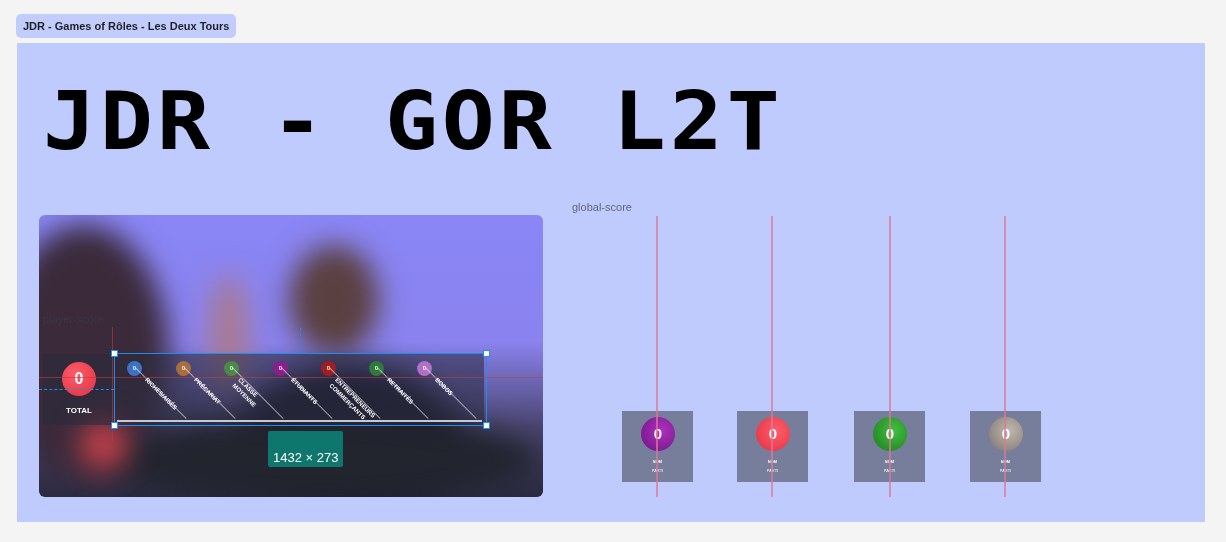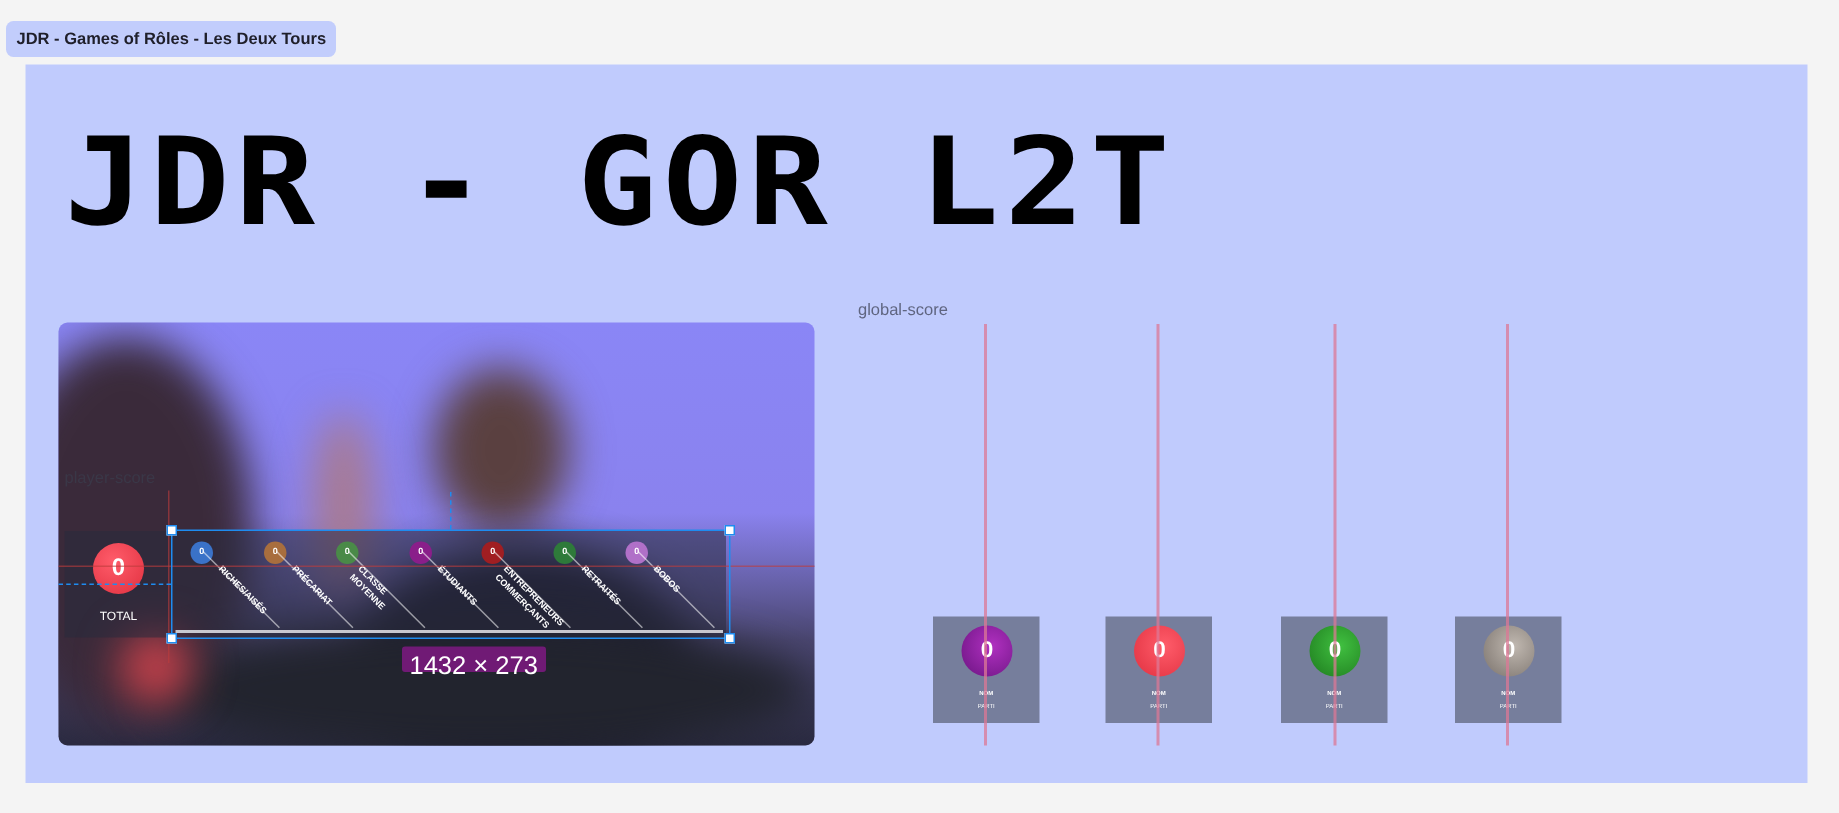--- a/index.html
+++ b/index.html
@@ -1,36 +1,36 @@
 <!DOCTYPE html>
 <html><head>
 <meta charset="utf-8">
 <style>
   * { box-sizing: border-box; margin: 0; padding: 0; }
   html, body { width: 1226px; height: 542px; overflow: hidden; background: #f4f4f4; font-family: "Liberation Sans", sans-serif; }
-  .frame-tag { position: absolute; left: 4px; top: 14px; height: 24px; padding: 0 7px; background: #c2cdfc; border-radius: 5px; font-size: 11px; line-height: 24px; color: #1f1f2a; font-weight: 600; }
+  .frame-tag { position: absolute; left: 16px; top: 14px; height: 24px; padding: 0 7px; background: #c2cdfc; border-radius: 5px; font-size: 11px; line-height: 24px; color: #1f1f2a; font-weight: 600; }
   .frame { position: absolute; left: 17px; top: 43px; width: 1188px; height: 479px; background: #c0cbfd; overflow: hidden; }
   .title { position: absolute; left: 26px; top: 38px; font-family: "DejaVu Sans Mono", monospace; font-weight: bold; font-size: 88px; letter-spacing: 4px; color: #000; line-height: 1; transform: scaleY(0.92); transform-origin: left top; }
   .photo { position: absolute; left: 22px; top: 172px; width: 504px; height: 282px; border-radius: 6px; overflow: hidden; background: linear-gradient(180deg, #8a86f6 0%, #8a82ee 45%, #4a4670 75%, #2a2a40 100%); filter: blur(0.5px); }
   .blob { position: absolute; border-radius: 50%; filter: blur(14px); }
   .lbl-small { position: absolute; font-size: 11px; color: #5f6580; }
   .player-label { left: 26px; top: 270px; color: #3a3a4a; opacity: .85; }
   .global-label { left: 555px; top: 158px; }
   .ps-total { position: absolute; left: 26px; top: 311px; width: 72px; height: 71px; background: rgba(40,42,60,0.55); }
   .ps-total .ball { position: absolute; left: 19px; top: 8px; width: 34px; height: 34px; border-radius: 50%; background: radial-gradient(circle at 40% 35%, #ff5c6a, #e0303f); color: #fff; font-weight: bold; font-size: 16px; text-align: center; line-height: 34px; }
-  .ps-total .tot { position: absolute; left: 0; width: 72px; top: 52px; text-align: center; font-size: 8px; font-weight: normal; color: #fff; }
+  .ps-total .tot { position: absolute; left: 0; width: 72px; top: 52px; text-align: center; font-size: 8px; font-weight: bold; color: #fff; }
   .ps-row { position: absolute; left: 98px; top: 311px; width: 369px; height: 71px; background: rgba(40,42,60,0.55); }
   .ps-row .baseline { position: absolute; left: 2px; right: 2px; bottom: 3px; height: 2px; background: #c8c8d0; }
   .cat { position: absolute; top: 0; }
   .cat .dot { position: absolute; top: 7px; width: 15px; height: 15px; border-radius: 50%; color: #fff; font-size: 6px; font-weight: bold; text-align: center; line-height: 15px; }
   .cat .slash { position: absolute; top: 14px; width: 1px; height: 72px; background: rgba(255,255,255,.55); transform: rotate(-45deg); transform-origin: top left; }
   .cat .name { position: absolute; top: 22px; font-size: 6px; font-weight: bold; color: #fff; transform: rotate(45deg); transform-origin: left top; white-space: pre; line-height: 8px; }
   .sel-box { position: absolute; left: 97px; top: 310px; width: 373px; height: 73px; border: 1.5px solid #1e8cf0; }
   .handle { position: absolute; width: 7px; height: 7px; background: #fff; border: 1.5px solid #1e8cf0; }
-  .dims { position: absolute; left: 251px; top: 388px; height: 17px; padding: 4px 5px; background: #701a75; color: #fff; font-size: 17px; line-height: 17px; border-radius: 2px; }
+  .dims { position: absolute; left: 251px; top: 388px; height: 17px; padding: 18px 5px; background: #0f766e; color: #fff; font-size: 13px; line-height: 17px; border-radius: 2px; }
   .guide-h { position: absolute; height: 1px; background: rgba(190,60,60,.6); }
   .guide-v { position: absolute; width: 1px; background: rgba(190,60,60,.6); }
   .guide-v-pink { position: absolute; width: 1.5px; background: rgba(220,120,150,.75); }
   .dash-h { position: absolute; height: 0; border-top: 1px dashed #1e8cf0; }
   .dash-v { position: absolute; width: 0; border-left: 1px dashed #1e8cf0; }
   .gs-card { position: absolute; top: 368px; width: 71px; height: 71px; background: #767e9c; }
   .gs-card .ball { position: absolute; left: 19px; top: 6px; width: 34px; height: 34px; border-radius: 50%; color: #fff; font-weight: bold; font-size: 15px; text-align: center; line-height: 34px; }
   .gs-card .nom { position: absolute; left: 0; width: 71px; top: 48px; text-align: center; font-size: 4px; color: #fff; font-weight: bold; }
   .gs-card .parti { position: absolute; left: 0; width: 71px; top: 57px; text-align: center; font-size: 4px; color: #fff; }
 </style>

